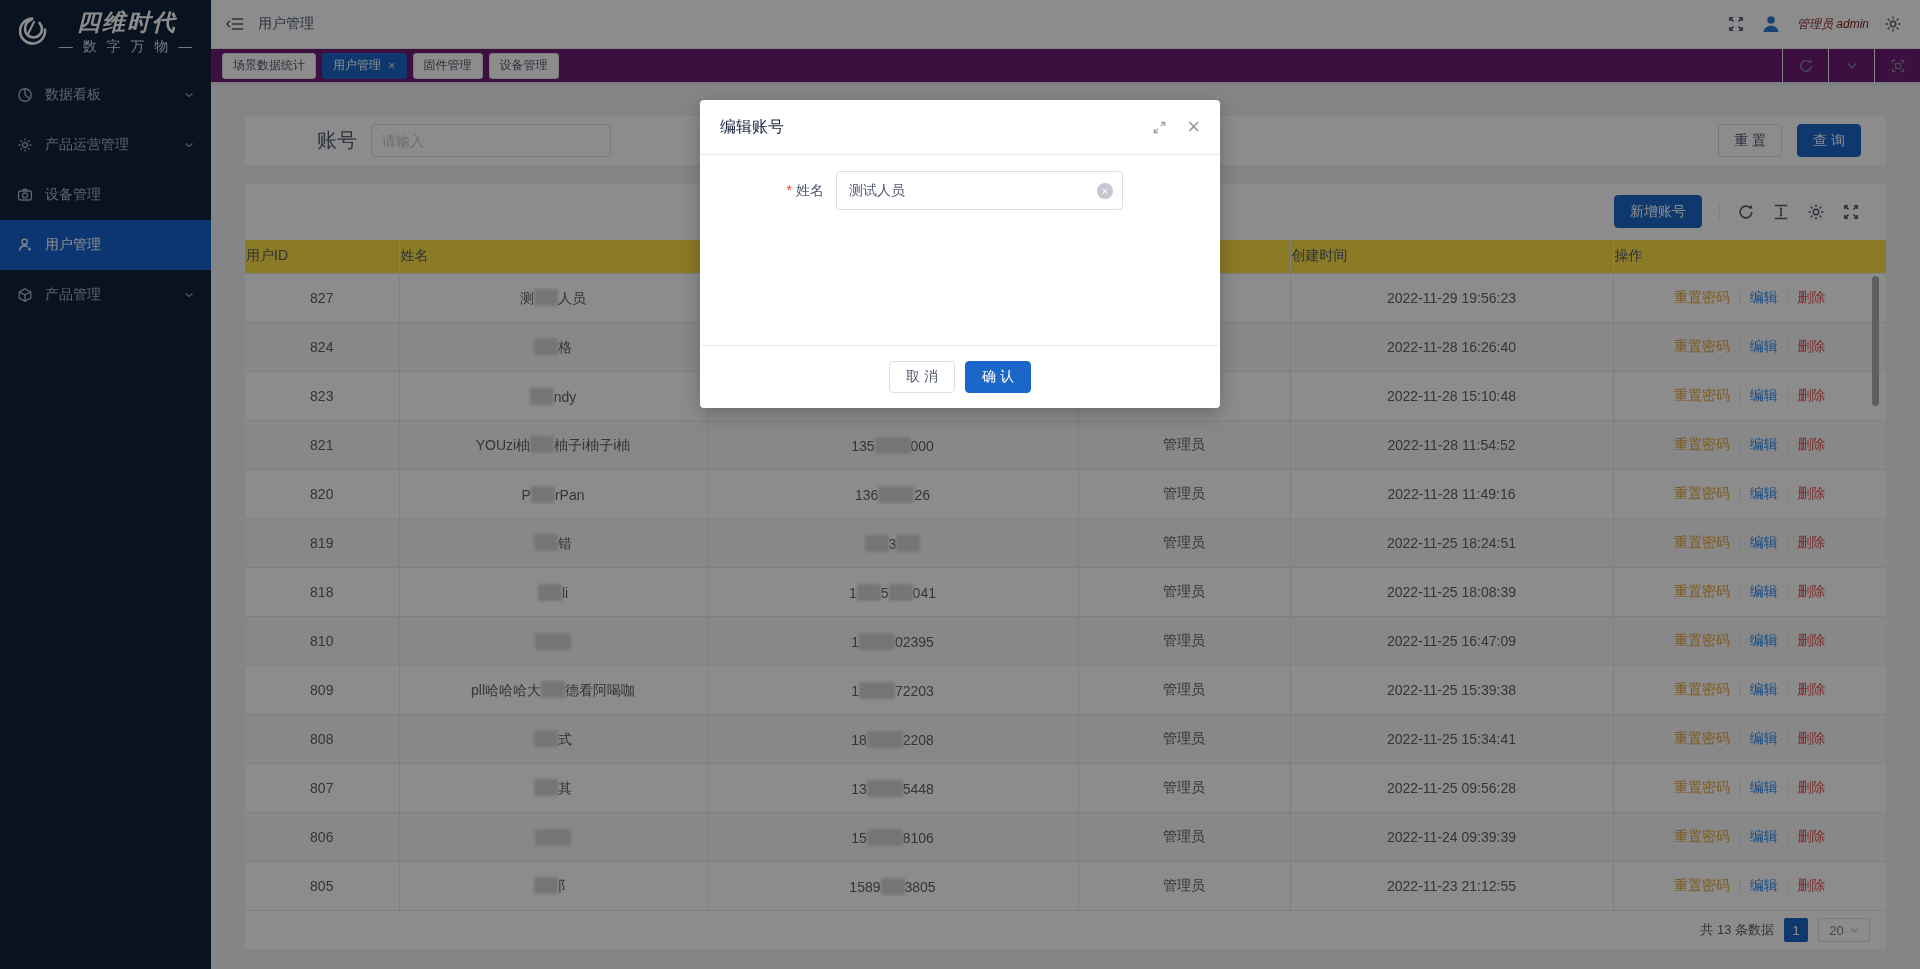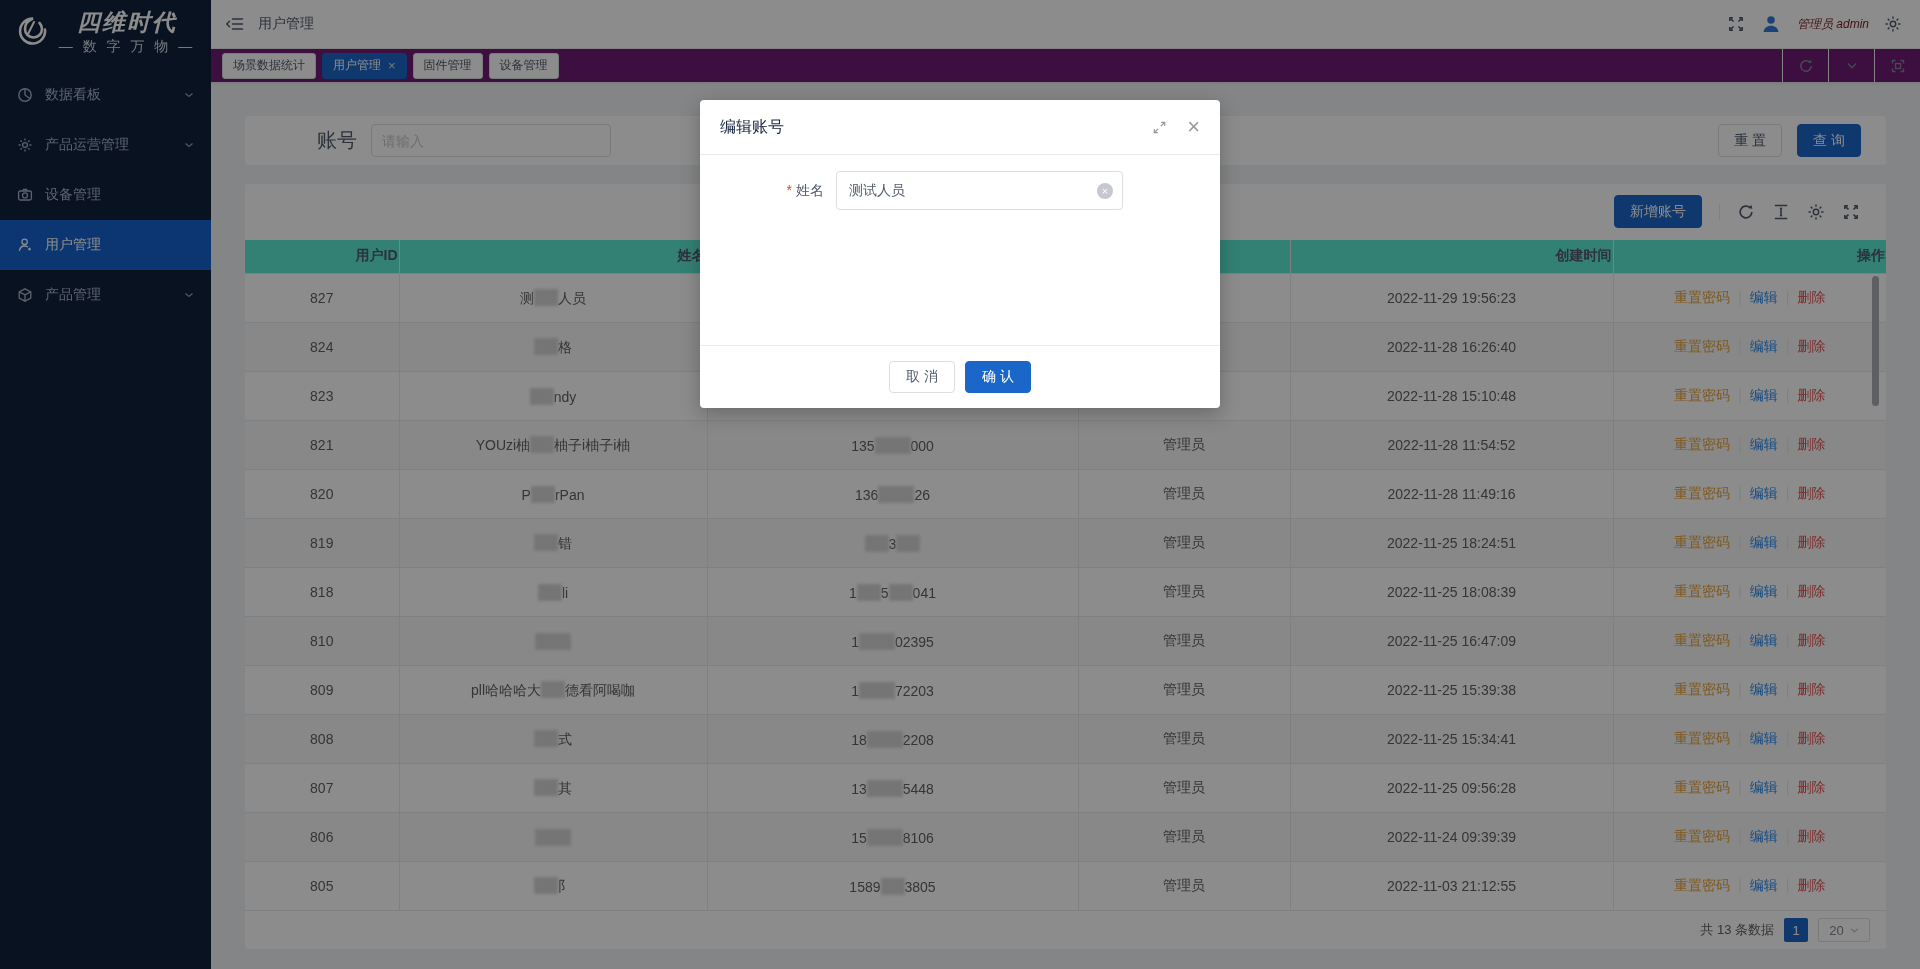--- a/index.html
+++ b/index.html
@@ -52,21 +52,21 @@
   .btn { height:33px; padding:0 15px; border-radius:4px; font-size:14px; border:1px solid #dcdee2; background:#fff; color:#515a6e; cursor:pointer; white-space:nowrap; }
   .btn-primary { background:var(--primary,#1a66c9); border-color:var(--primary,#1a66c9); color:#fff; }
 
   .table-card { background:#fff; border-radius:3px; margin-top:19px; height:765px; position:relative; display:flex; flex-direction:column; }
   .toolbar { height:56px; display:flex; align-items:center; justify-content:flex-end; gap:17px; padding:0 26px; }
   .toolbar-divider { width:1px; height:16px; background:#e8eaec; }
   .tool-icon { display:flex; color:#515a6e; cursor:pointer; }
 
   table { width:100%; border-collapse:collapse; table-layout:fixed; font-size:14px; }
   col.c1{width:154px} col.c2{width:308px} col.c3{width:371px} col.c4{width:212px} col.c5{width:323px}
-  thead th { background:#5eead4; height:34px; color:#515a6e; font-weight:bold; text-align:right;
+  thead th { background:#fde047; height:34px; color:#515a6e; font-weight:normal; text-align:left;
              border-bottom:1px solid #e8eaec; border-right:1px solid #e8eaec; }
   thead th:last-child { border-right:none; }
   tbody td { height:49px; text-align:center; color:#606266; border-bottom:1px solid #e8eaec; border-right:1px solid #e8eaec;
              overflow:hidden; white-space:nowrap; }
   tbody td:last-child { border-right:none; }
   tbody tr:nth-child(even) td { background:#f8f8f9; }
 
   .censor { display:inline-block; height:17px; background:#d6d6d6; filter:blur(1.5px); border-radius:1px; vertical-align:-3px; }
   .lk { cursor:pointer; text-decoration:none;text-align:center; }
   .lk-reset { color:var(--warning,#e6a23c); }
@@ -397,21 +397,21 @@
     <td>15<span class="censor" style="width: 36px;"></span>8106</td>
     <td>管理员</td>
     <td>2022-11-24 09:39:39</td>
     <td><a class="lk lk-reset">重置密码</a><span class="sep">|</span><a class="lk lk-edit">编辑</a><span class="sep">|</span><a class="lk lk-del">删除</a></td>
   </tr>
               <tr>
     <td>805</td>
     <td><span class="censor" style="width: 24px;"></span>阝</td>
     <td>1589<span class="censor" style="width: 24px;"></span>3805</td>
     <td>管理员</td>
-    <td>2022-11-03 21:12:55</td>
+    <td>2022-11-23 21:12:55</td>
     <td><a class="lk lk-reset">重置密码</a><span class="sep">|</span><a class="lk lk-edit">编辑</a><span class="sep">|</span><a class="lk lk-del">删除</a></td>
   </tr>
             </tbody>
         </table>
 
         <span class="table-scrollbar"></span>
 
         <div class="pagination">
           <span>共 13 条数据</span>
           <span class="page-num">1</span>

